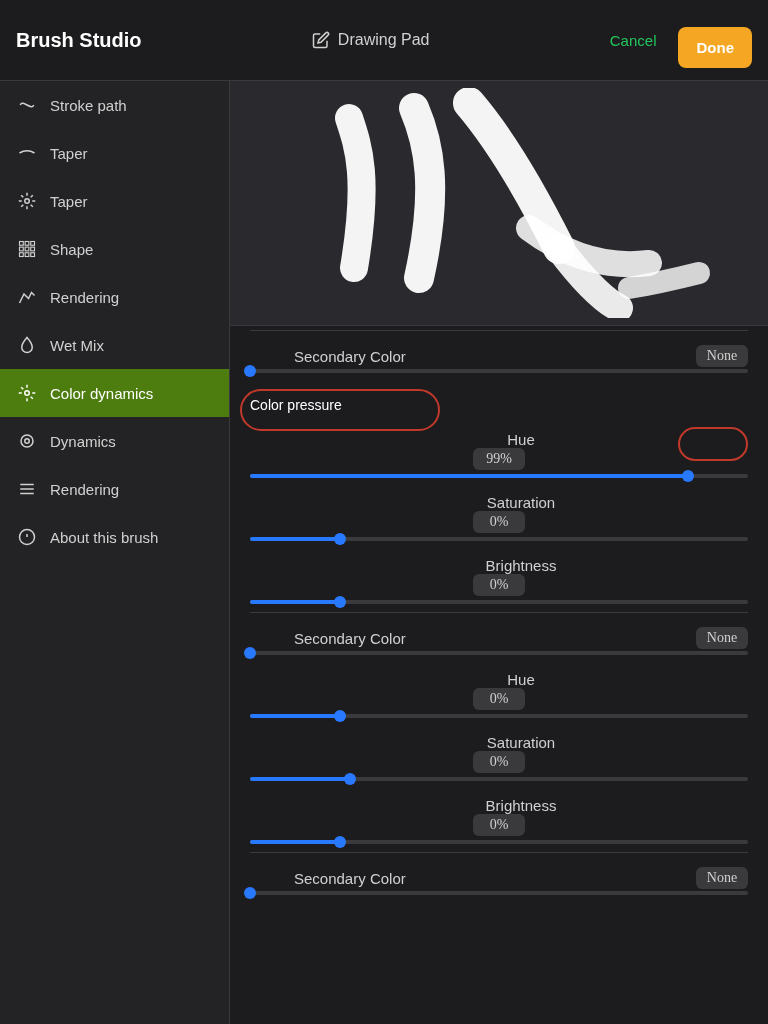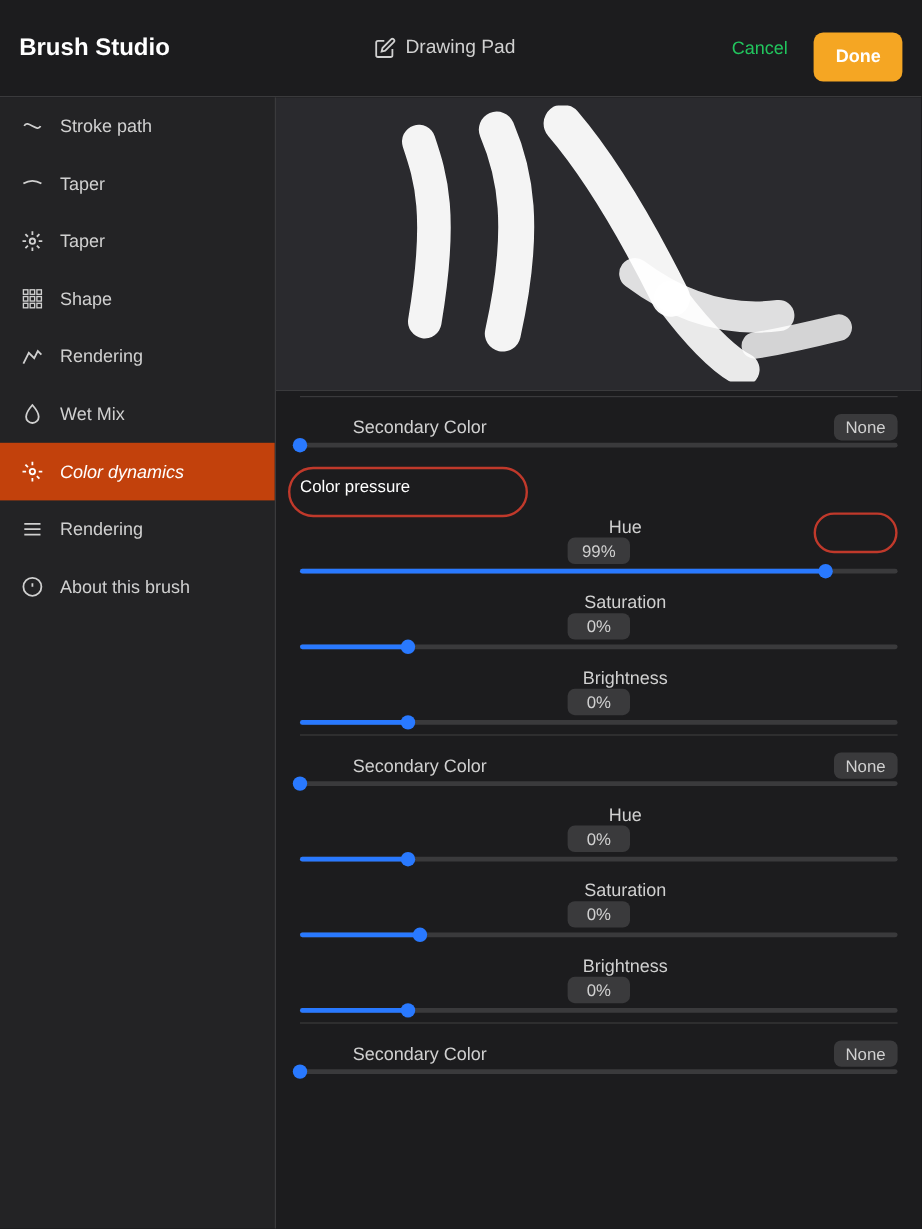--- a/index.html
+++ b/index.html
@@ -81,23 +81,22 @@
       display: flex;
       align-items: center;
       gap: 12px;
       padding: 13px 16px;
       cursor: pointer;
       border-radius: 0;
       color: #d0d0d0;
       font-size: 15px;
     }
     .sidebar-item.active {
-      background: #c2410c;
+      background: #4d7c0f;
       color: #ffffff;
-      font-style: italic;
     }
     .sidebar-icon {
       width: 22px;
       height: 22px;
       display: flex;
       align-items: center;
       justify-content: center;
       font-size: 16px;
       flex-shrink: 0;
     }
@@ -157,20 +156,21 @@
       margin-left: 44px;
     }
     .setting-value {
       background: #3a3a3c;
       border-radius: 6px;
       padding: 3px 10px;
       font-size: 14px;
       color: #d0d0d0;
       min-width: 52px;
       text-align: center;
+      font-family: Liberation Serif, serif;
     }
     .setting-value.none-value {
       color: #d0d0d0;
     }
 
     
     .slider-container {
       position: relative;
       width: 100%;
       height: 4px;
@@ -305,20 +305,29 @@
     <div class="sidebar-item active">
       <div class="sidebar-icon">
         <svg width="18" height="18" viewBox="0 0 24 24" fill="none" stroke="currentColor" stroke-width="2">
             <circle cx="12" cy="12" r="3"></circle>
             <path d="M12 1v4M12 19v4M4.22 4.22l2.83 2.83M16.95 16.95l2.83 2.83M1 12h4M19 12h4"></path>
           </svg>
       </div>
       <span>Color dynamics</span>
     </div>
 
+    <div class="sidebar-item">
+      <div class="sidebar-icon">
+        <svg width="18" height="18" viewBox="0 0 24 24" fill="none" stroke="currentColor" stroke-width="2">
+            <circle cx="12" cy="12" r="8"></circle>
+            <circle cx="12" cy="12" r="3"></circle>
+          </svg>
+      </div>
+      <span>Dynamics</span>
+    </div>
 
 
     <div class="sidebar-item">
       <div class="sidebar-icon">
         <svg width="18" height="18" viewBox="0 0 24 24" fill="none" stroke="currentColor" stroke-width="2">
             <line x1="3" y1="6" x2="21" y2="6"></line>
             <line x1="3" y1="12" x2="21" y2="12"></line>
             <line x1="3" y1="18" x2="21" y2="18"></line>
           </svg>
       </div>

